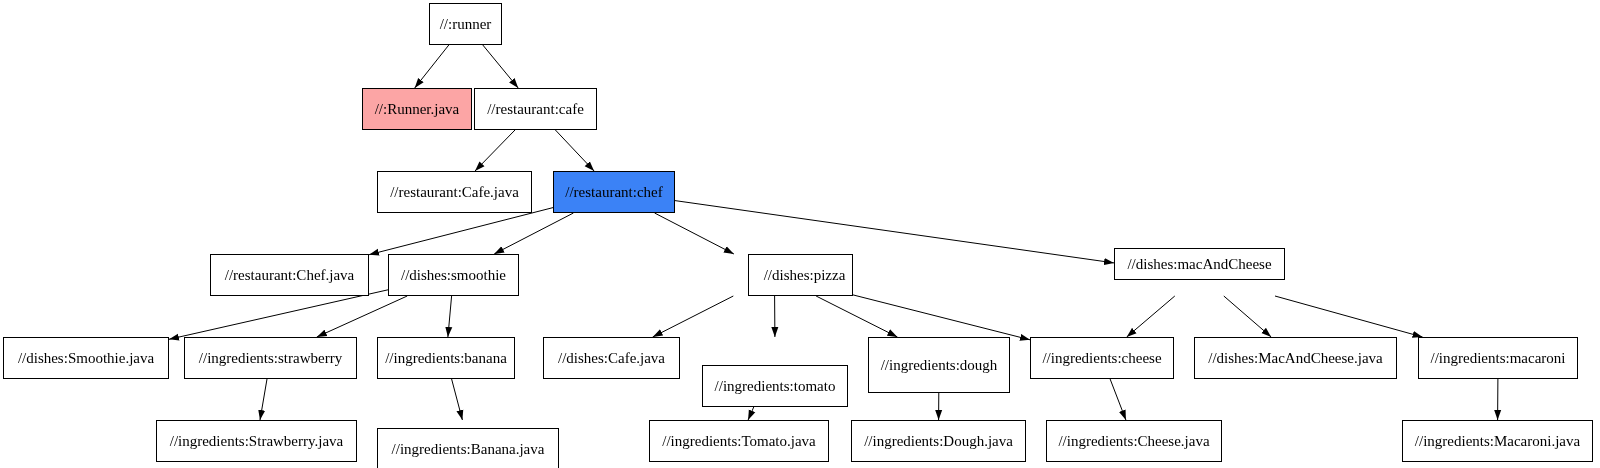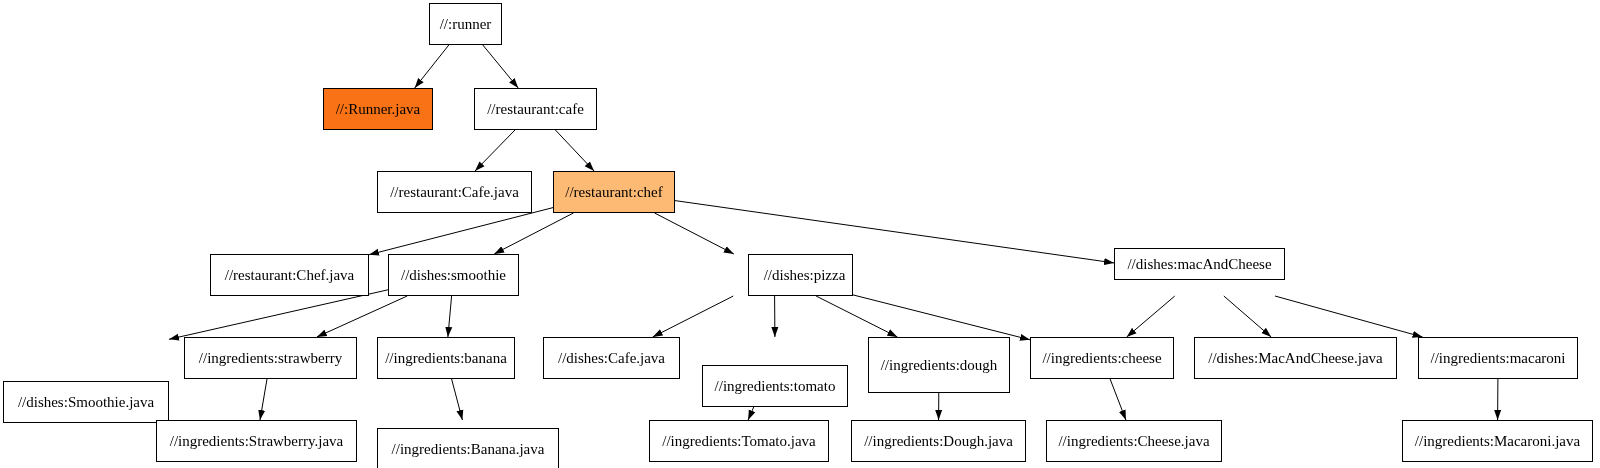--- a/index.html
+++ b/index.html
@@ -68,29 +68,29 @@
         <line x1="1223.8" y1="296.0" x2="1271.2" y2="337.0" stroke="#000000" stroke-width="1" marker-end="url(#arrowhead)"></line>
         <line x1="1275.0" y1="296.0" x2="1422.5" y2="337.0" stroke="#000000" stroke-width="1" marker-end="url(#arrowhead)"></line>
         <line x1="765.9" y1="379.0" x2="748.1" y2="420.0" stroke="#000000" stroke-width="1" marker-end="url(#arrowhead)"></line>
         <line x1="938.9" y1="379.0" x2="938.6" y2="420.0" stroke="#000000" stroke-width="1" marker-end="url(#arrowhead)"></line>
         <line x1="1110.1" y1="379.0" x2="1125.9" y2="420.0" stroke="#000000" stroke-width="1" marker-end="url(#arrowhead)"></line>
         <line x1="1497.9" y1="379.0" x2="1497.6" y2="420.0" stroke="#000000" stroke-width="1" marker-end="url(#arrowhead)"></line>
       </g>
   </svg>
   <div id="node-layer">
       <div class="graph-node" style="left: 429px; top: 3px; width: 73px; height: 42px; border-color: rgb(0, 0, 0); background: rgb(255, 255, 255);">//:runner</div>
-      <div class="graph-node" style="left: 323px; top: 88px; width: 110px; height: 42px; border-color: rgb(0, 0, 0); background: #f97316;">//:Runner.java</div>
+      <div class="graph-node" style="left: 362px; top: 88px; width: 110px; height: 42px; border-color: rgb(0, 0, 0); background: #fca5a5;">//:Runner.java</div>
       <div class="graph-node" style="left: 474px; top: 88px; width: 123px; height: 42px; border-color: rgb(0, 0, 0); background: rgb(255, 255, 255);">//restaurant:cafe</div>
       <div class="graph-node" style="left: 377px; top: 171px; width: 155px; height: 42px; border-color: rgb(0, 0, 0); background: rgb(255, 255, 255);">//restaurant:Cafe.java</div>
-      <div class="graph-node" style="left: 553px; top: 171px; width: 122px; height: 42px; border-color: rgb(0, 0, 0); background: #fdba74;">//restaurant:chef</div>
+      <div class="graph-node" style="left: 553px; top: 171px; width: 122px; height: 42px; border-color: rgb(0, 0, 0); background: #3b82f6;">//restaurant:chef</div>
       <div class="graph-node" style="left: 210px; top: 254px; width: 159px; height: 42px; border-color: rgb(0, 0, 0); background: rgb(255, 255, 255);">//restaurant:Chef.java</div>
       <div class="graph-node" style="left: 388px; top: 254px; width: 131px; height: 42px; border-color: rgb(0, 0, 0); background: rgb(255, 255, 255);">//dishes:smoothie</div>
       <div class="graph-node" style="left: 748px; top: 254px; width: 105px; height: 42px; border-color: rgb(0, 0, 0); background: rgb(255, 255, 255); padding-left: 8px;">//dishes:pizza</div>
       <div class="graph-node" style="left: 1114px; top: 248px; width: 171px; height: 32px; border-color: rgb(0, 0, 0); background: rgb(255, 255, 255);">//dishes:macAndCheese</div>
-      <div class="graph-node" style="left: 3px; top: 337px; width: 166px; height: 42px; border-color: rgb(0, 0, 0); background: rgb(255, 255, 255); margin-top: 44px;">//dishes:Smoothie.java</div>
+      <div class="graph-node" style="left: 3px; top: 337px; width: 166px; height: 42px; border-color: rgb(0, 0, 0); background: rgb(255, 255, 255);">//dishes:Smoothie.java</div>
       <div class="graph-node" style="left: 184px; top: 337px; width: 173px; height: 42px; border-color: rgb(0, 0, 0); background: rgb(255, 255, 255);">//ingredients:strawberry</div>
       <div class="graph-node" style="left: 377px; top: 337px; width: 138px; height: 42px; border-color: rgb(0, 0, 0); background: rgb(255, 255, 255);">//ingredients:banana</div>
       <div class="graph-node" style="left: 543px; top: 337px; width: 137px; height: 42px; border-color: rgb(0, 0, 0); background: rgb(255, 255, 255);">//dishes:Cafe.java</div>
       <div class="graph-node" style="left: 702px; top: 337px; width: 146px; height: 42px; border-color: rgb(0, 0, 0); background: rgb(255, 255, 255); margin-top: 28px;">//ingredients:tomato</div>
       <div class="graph-node" style="left: 868px; top: 337px; width: 142px; height: 56px; border-color: rgb(0, 0, 0); background: rgb(255, 255, 255);">//ingredients:dough</div>
       <div class="graph-node" style="left: 1030px; top: 337px; width: 144px; height: 42px; border-color: rgb(0, 0, 0); background: rgb(255, 255, 255);">//ingredients:cheese</div>
       <div class="graph-node" style="left: 1194px; top: 337px; width: 203px; height: 42px; border-color: rgb(0, 0, 0); background: rgb(255, 255, 255);">//dishes:MacAndCheese.java</div>
       <div class="graph-node" style="left: 1418px; top: 337px; width: 160px; height: 42px; border-color: rgb(0, 0, 0); background: rgb(255, 255, 255);">//ingredients:macaroni</div>
       <div class="graph-node" style="left: 156px; top: 420px; width: 201px; height: 42px; border-color: rgb(0, 0, 0); background: rgb(255, 255, 255);">//ingredients:Strawberry.java</div>
       <div class="graph-node" style="left: 377px; top: 420px; width: 182px; height: 42px; border-color: rgb(0, 0, 0); background: rgb(255, 255, 255); margin-top: 8px;">//ingredients:Banana.java</div>

